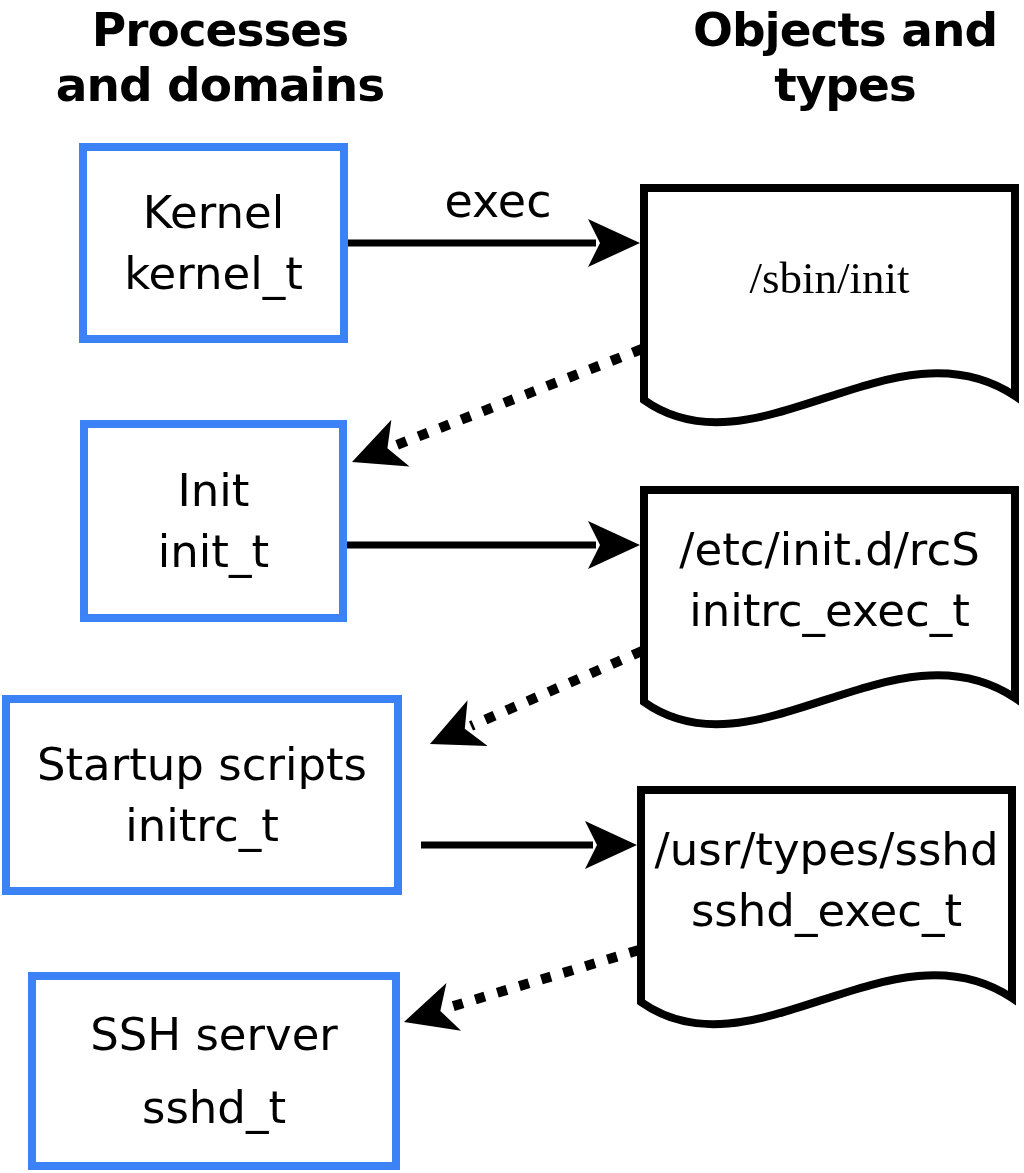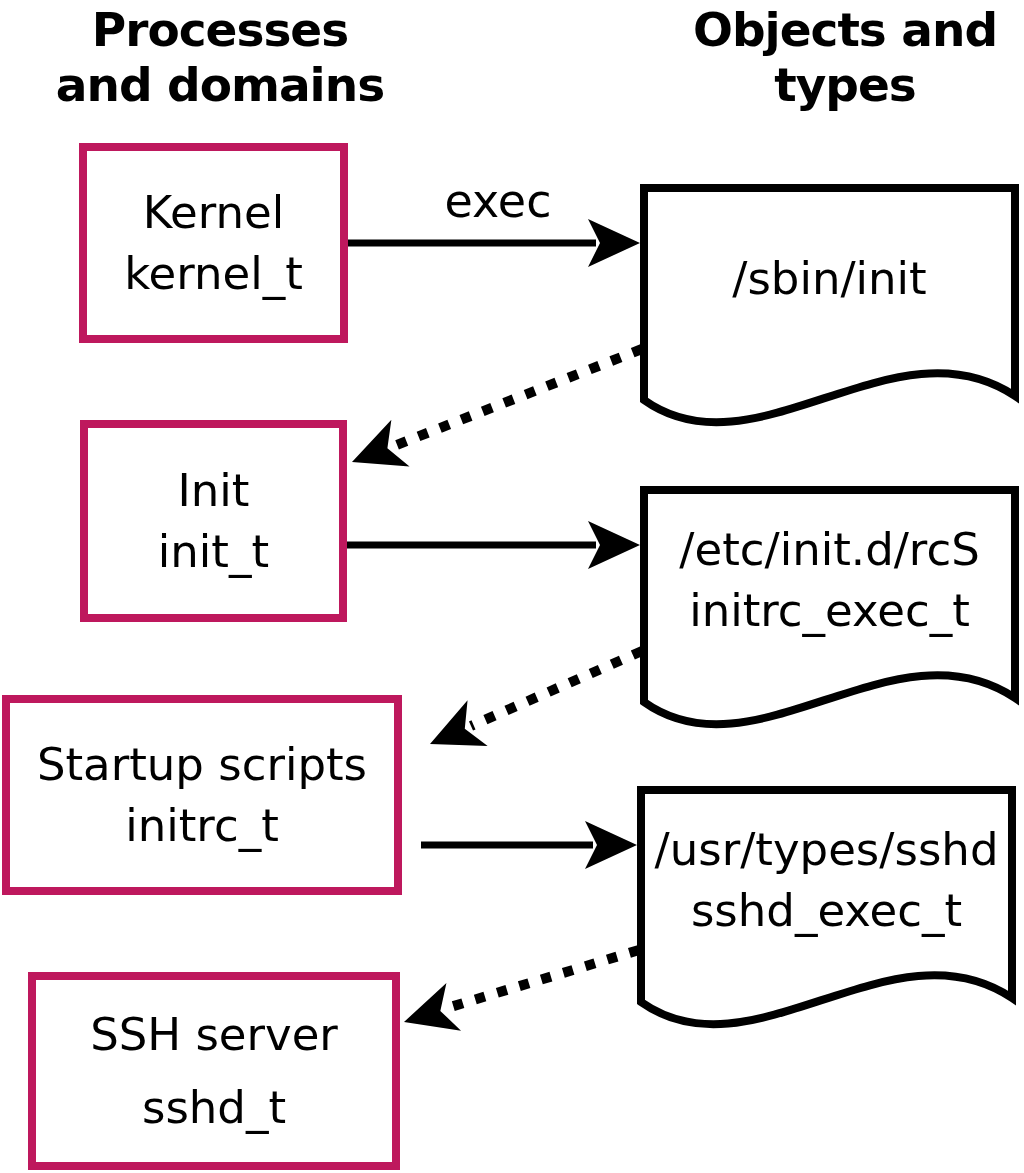--- a/index.html
+++ b/index.html
@@ -8,21 +8,21 @@
     font-family:"DejaVu Sans",sans-serif;color:#000;overflow:hidden;
   }
   .col-header{
     position:absolute;top:2px;width:380px;text-align:center;
     font-weight:bold;font-size:47px;line-height:55px;white-space:pre-line;
     letter-spacing:-1px;
   }
   .hdr-left{left:30px;}
   .hdr-right{left:655px;}
   .pbox{
-    position:absolute;box-sizing:border-box;border:8px solid #be185d;background:#fff;
+    position:absolute;box-sizing:border-box;border:8px solid #3b82f6;background:#fff;
     display:flex;flex-direction:column;align-items:center;justify-content:center;
     z-index:2;
   }
   .pbox .line{font-size:45px;line-height:61px;text-align:center;}
   .doc{position:absolute;z-index:2;}
   .doc svg{display:block;}
   .doc .doc-text{
     position:absolute;left:0;top:0;width:100%;height:214px;
     display:flex;flex-direction:column;align-items:center;justify-content:center;
     padding-bottom:26px;box-sizing:border-box;
@@ -92,21 +92,21 @@
   <div class="pbox" style="left:2px;top:695px;width:400px;height:200px;">
     <div class="line">Startup scripts</div>
     <div class="line">initrc_t</div>
   </div>
 
   <div class="pbox" style="left:28px;top:972px;width:372px;height:198px;gap:12px;">
     <div class="line">SSH server</div>
     <div class="line">sshd_t</div>
   </div>
 
-  <div class="doc" style="left:640px;top:184px;width:379px;height:252px;">
+  <div class="doc" style="left:640px;top:184px;width:379px;height:252px;font-family:Liberation Serif, serif;">
     <svg width="379" height="252" viewBox="0 0 379 252">
       <path d="M4,4 L375,4 L375,212 C255,132 115,295 4,216 Z" fill="#fff" stroke="#000" stroke-width="8"></path>
     </svg>
     <div class="doc-text">
       <div class="line">/sbin/init</div>
     </div>
   </div>
 
   <div class="doc" style="left:640px;top:486px;width:379px;height:252px;">
     <svg width="379" height="252" viewBox="0 0 379 252">

